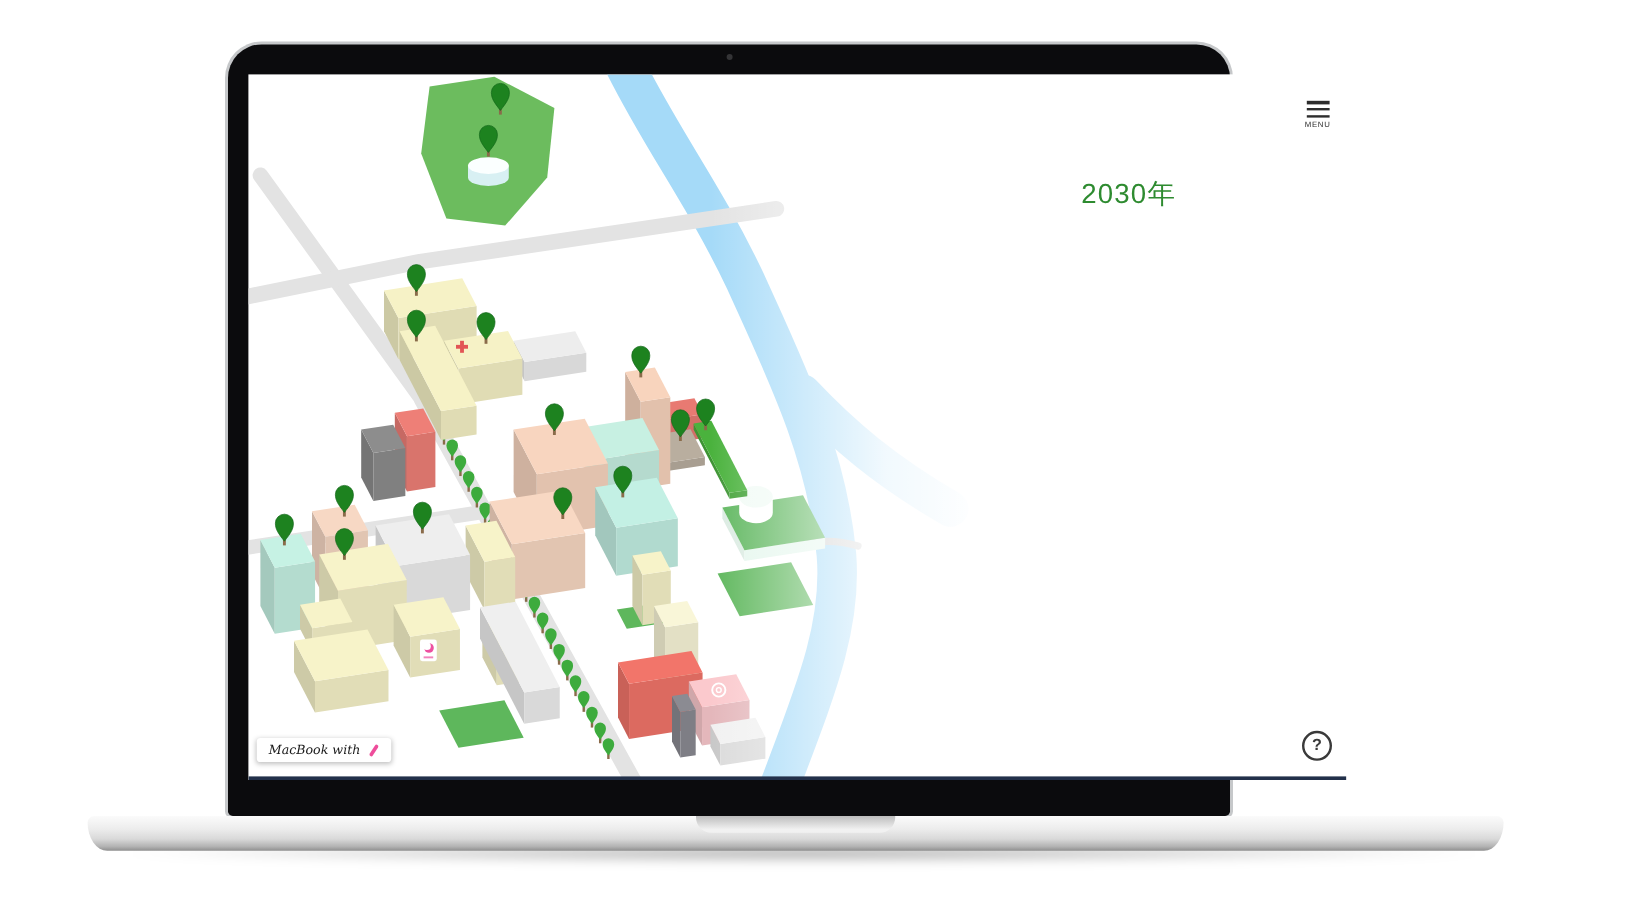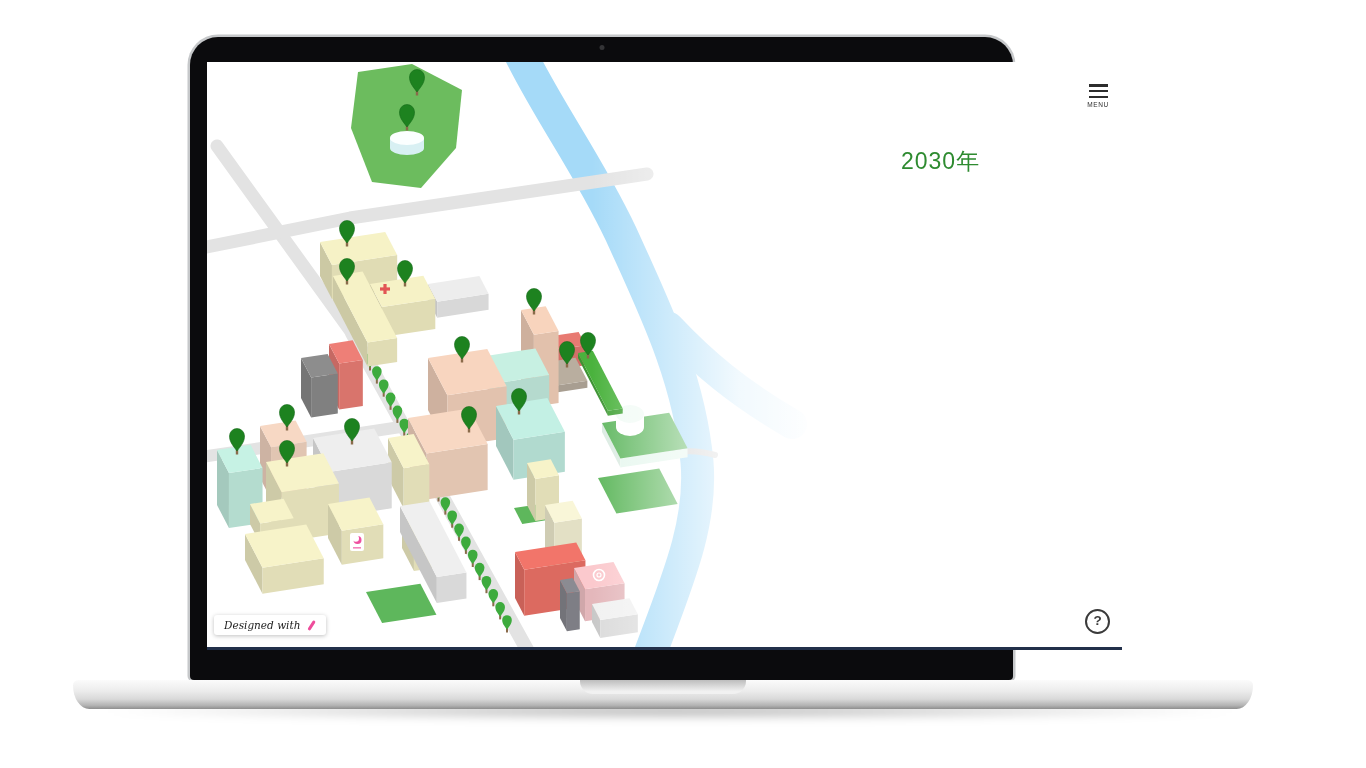--- a/index.html
+++ b/index.html
@@ -5,21 +5,21 @@
   html,body{margin:0;padding:0;background:#ffffff;}
   body{width:1366px;height:768px;position:relative;overflow:hidden;
        font-family:"Liberation Sans", sans-serif;}
 
   
   .shadow{position:absolute;left:105px;top:702px;width:1130px;height:18px;
           background:radial-gradient(ellipse at center, rgba(0,0,0,.30), rgba(0,0,0,0) 72%);
           filter:blur(4px);}
   .lid{position:absolute;left:190px;top:37px;width:823px;height:643px;
        background:#0b0b0d;border-radius:28px 28px 4px 4px;
-       box-shadow:0 0 0 2.5px #c6c8ca;}
+       box-shadow:0 0 0 2.5px #c6c8ca;padding-left:12px;}
   .camera{position:absolute;left:50%;top:8px;transform:translateX(-50%);
           width:5px;height:5px;border-radius:50%;background:#343436;}
   .screen{position:absolute;left:17px;top:25px;width:915px;height:588px;
           background:#ffffff;overflow:hidden;}
   .screen-bottom{position:absolute;left:0;bottom:0;width:100%;height:3px;
           background:#22304a;}
   .device-label{position:absolute;left:0;right:0;top:626px;text-align:center;
           color:#8b8b90;font-size:11.5px;letter-spacing:.3px;}
   .base{position:absolute;left:73px;top:680px;width:1180px;height:29px;
         border-radius:6px 6px 18px 18px / 6px 6px 26px 26px;
@@ -406,21 +406,21 @@
         <div class="menu-label">MENU</div>
       </div>
 
       <div class="year" id="year" style="color: rgb(46, 139, 48);">2030年</div>
 
       <div class="help">
         <span>?</span>
       </div>
 
       <div class="badge">
-        <span>Designed with</span>
+        <span>MacBook with</span>
         <span class="pen" id="pen" style="background: rgb(238, 77, 155);"></span>
       </div>
 
       <div class="screen-bottom"></div>
     </div>
 
   </div>
 
   <div class="base">
     <div class="notch"></div>

